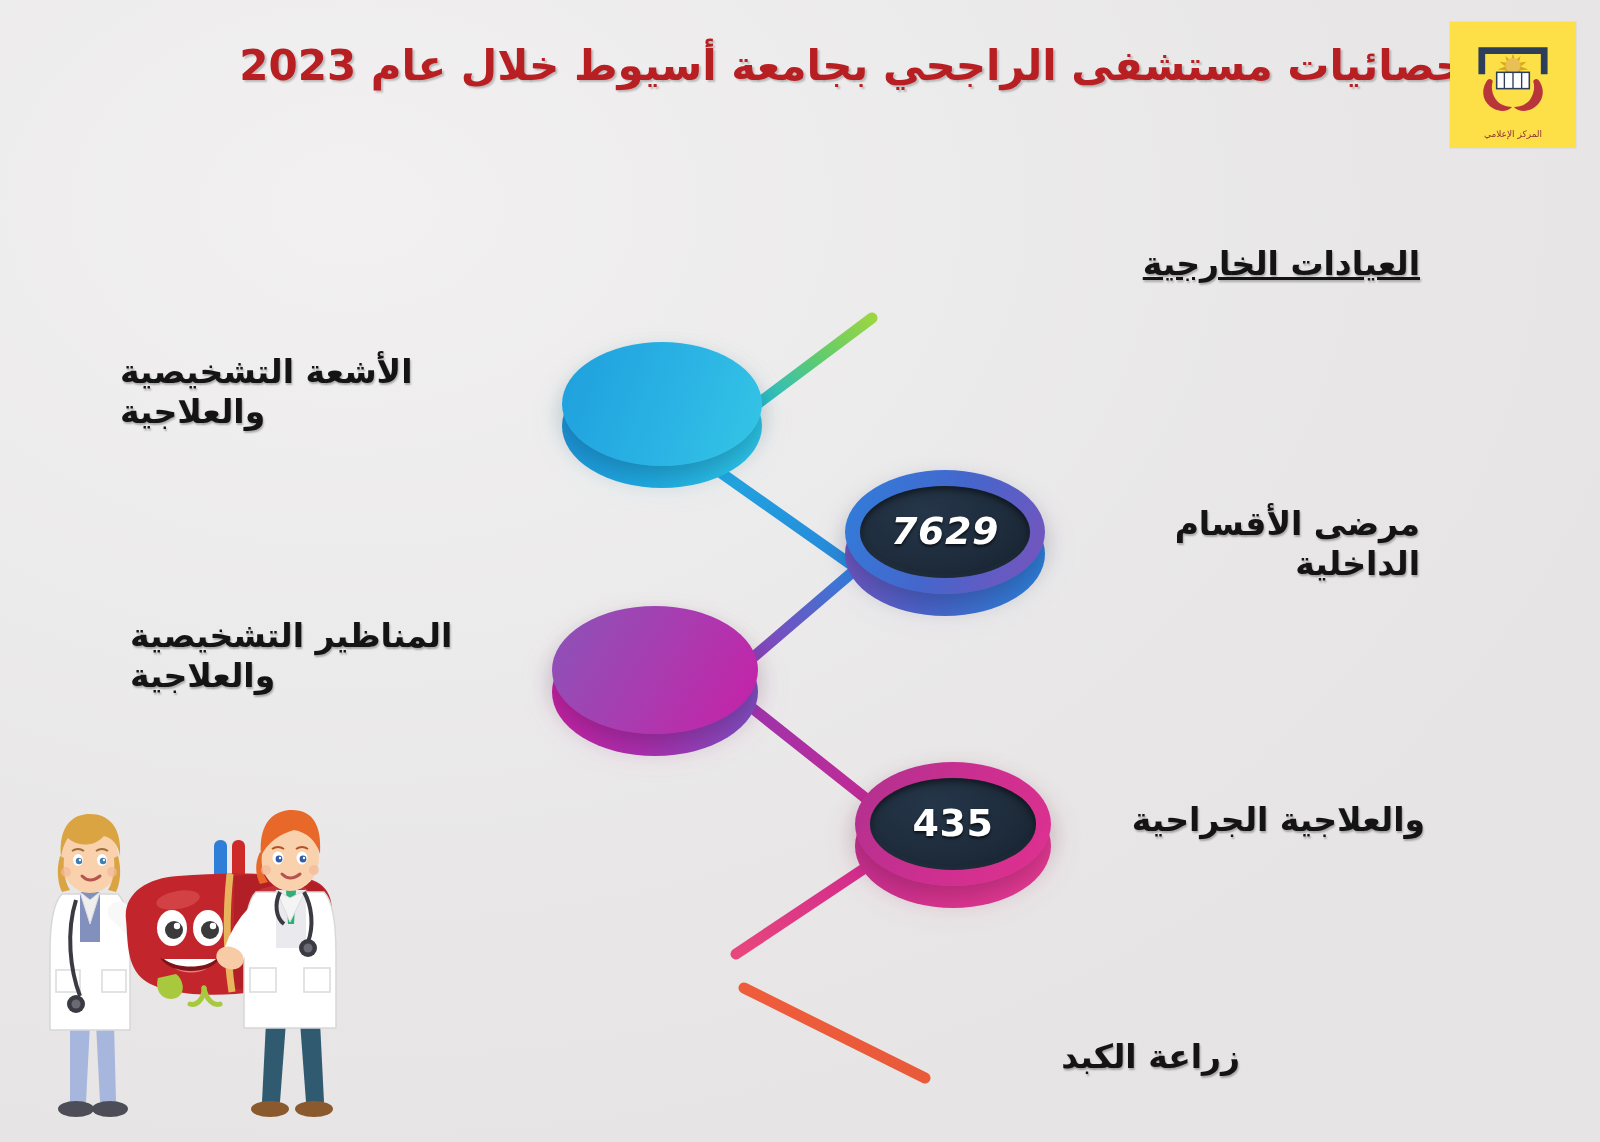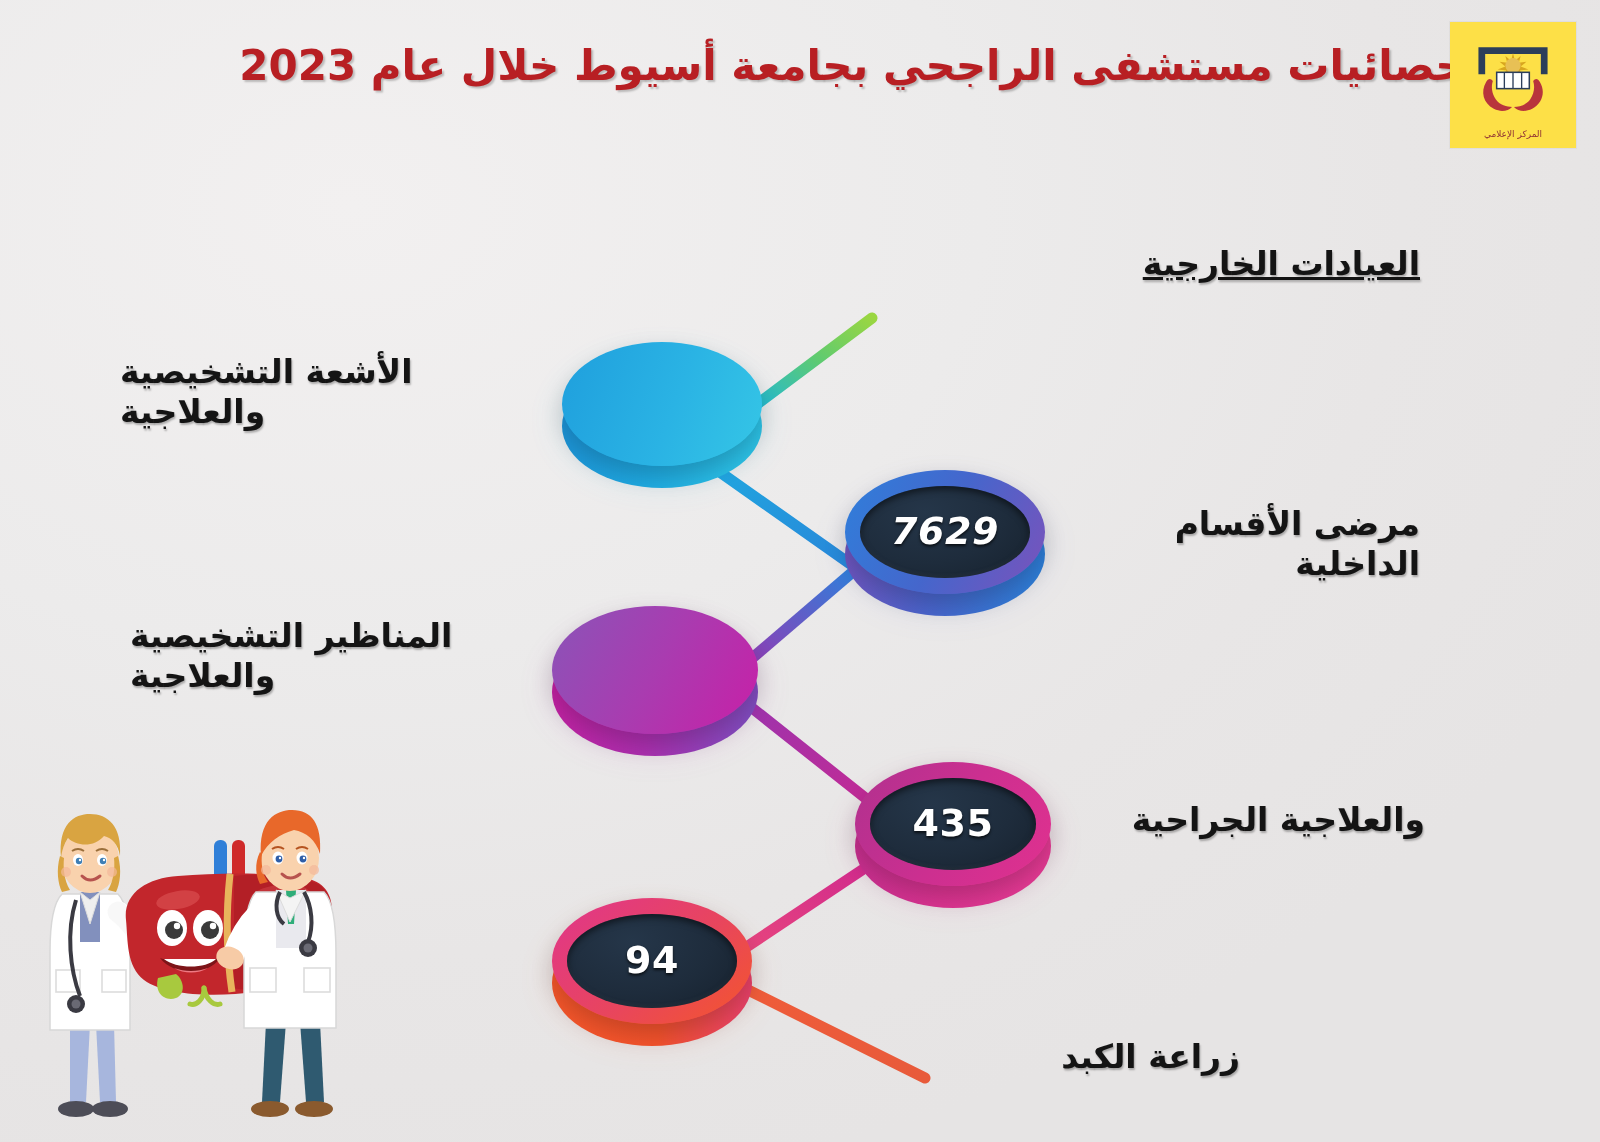--- a/index.html
+++ b/index.html
@@ -199,30 +199,20 @@
     <div class="coin">
       <div class="wall" style="background:linear-gradient(100deg,#c42e8e 0%,#d9338f 50%,#e33a92 100%);"></div>
       <div class="rim" style="background:linear-gradient(120deg,#b0318f 0%,#cc2f90 50%,#e0318f 100%);"></div>
       <div class="face">
         <span class="value">435</span>
       </div>
     </div>
   </div>
   <div class="label" style="left:1065px; top:800px; width:360px;">والعلاجية الجراحية</div>
 
-  <div class="node" style="left:552px; top:898px; width:200px; height:126px;">
-    <div class="glow" style="background:radial-gradient(ellipse,#ef5c3a 0%,rgba(239,92,58,0) 70%);"></div>
-    <div class="coin">
-      <div class="wall" style="background:linear-gradient(95deg,#f4562a 0%,#f2522c 55%,#e63f6c 100%);"></div>
-      <div class="rim" style="background:linear-gradient(140deg,#e0368c 0%,#e8455e 55%,#f4562a 100%);"></div>
-      <div class="face">
-        <span class="value">94</span>
-      </div>
-    </div>
-  </div>
   <div class="label" style="left:940px; top:1037px; width:300px;">زراعة الكبد</div>
 
 </div>
 
 <div id="illustration">
   <svg viewBox="0 0 370 370" width="370" height="370" xmlns="http://www.w3.org/2000/svg">
 
     <g>
 
       <path d="M52 252 L52 330 L68 330 L72 252 Z" fill="#a7b6dd"></path>

